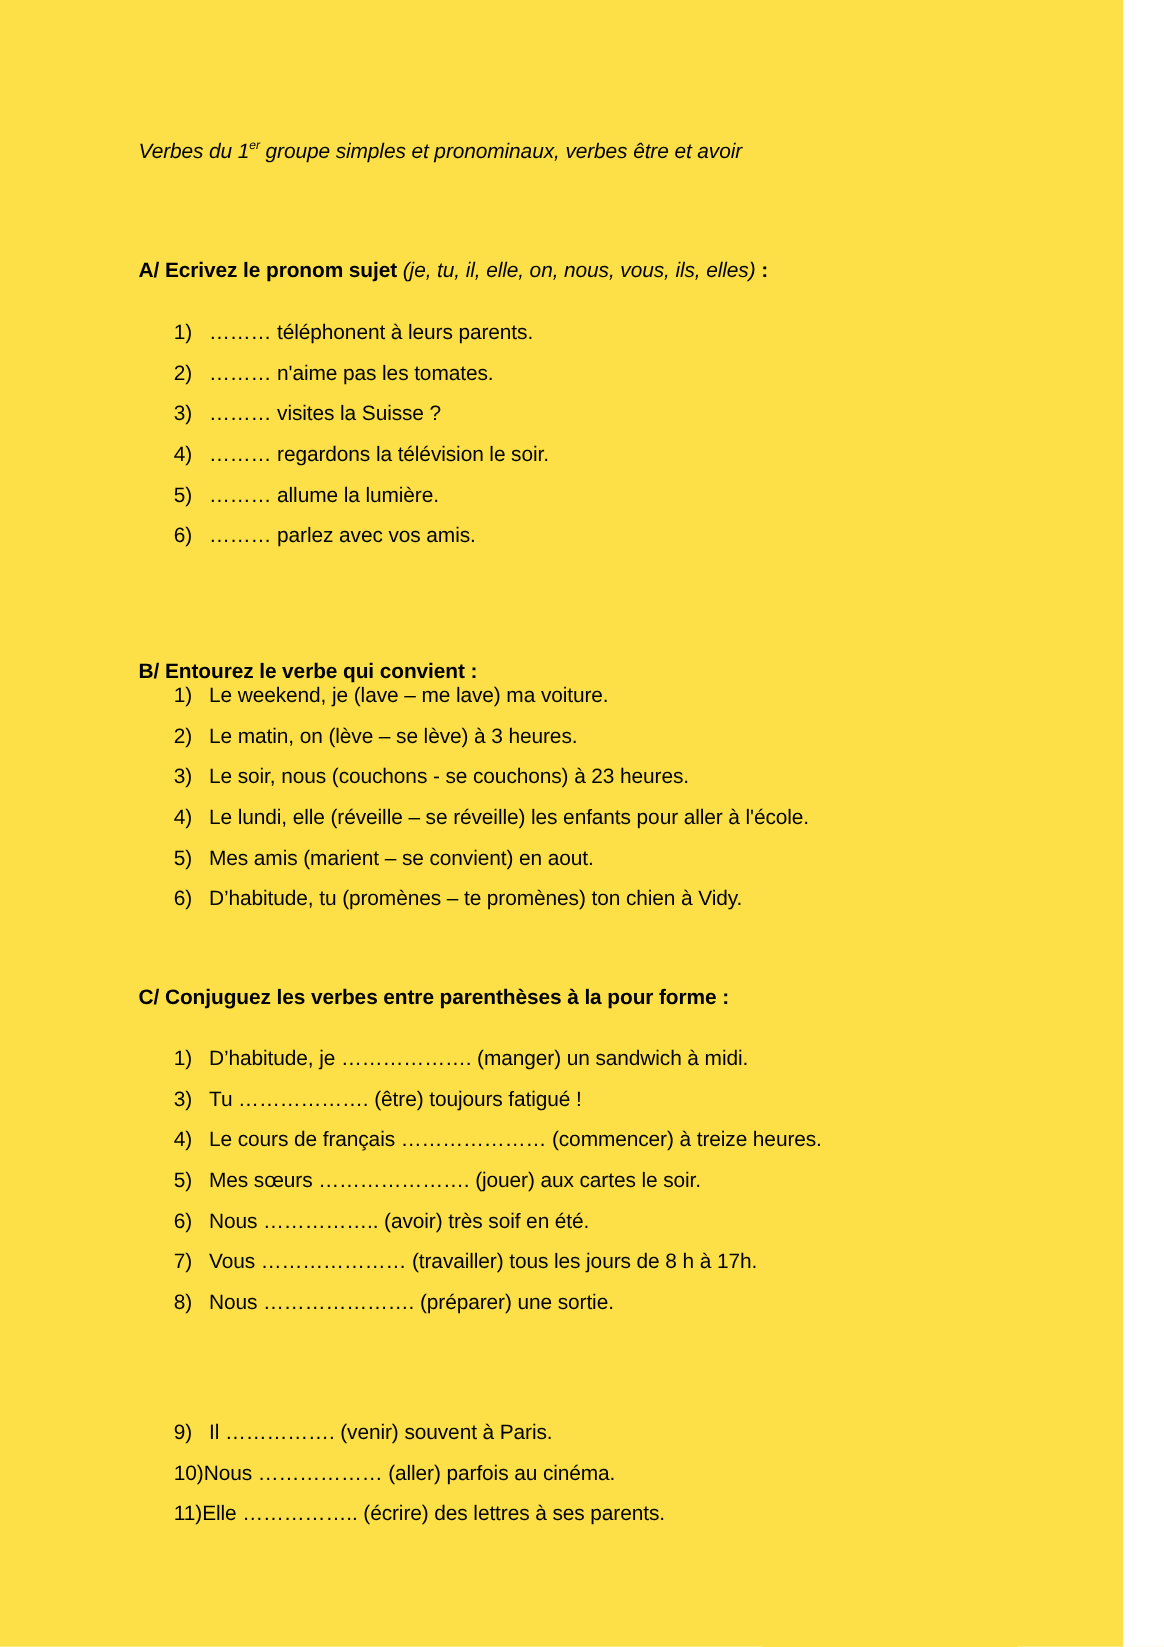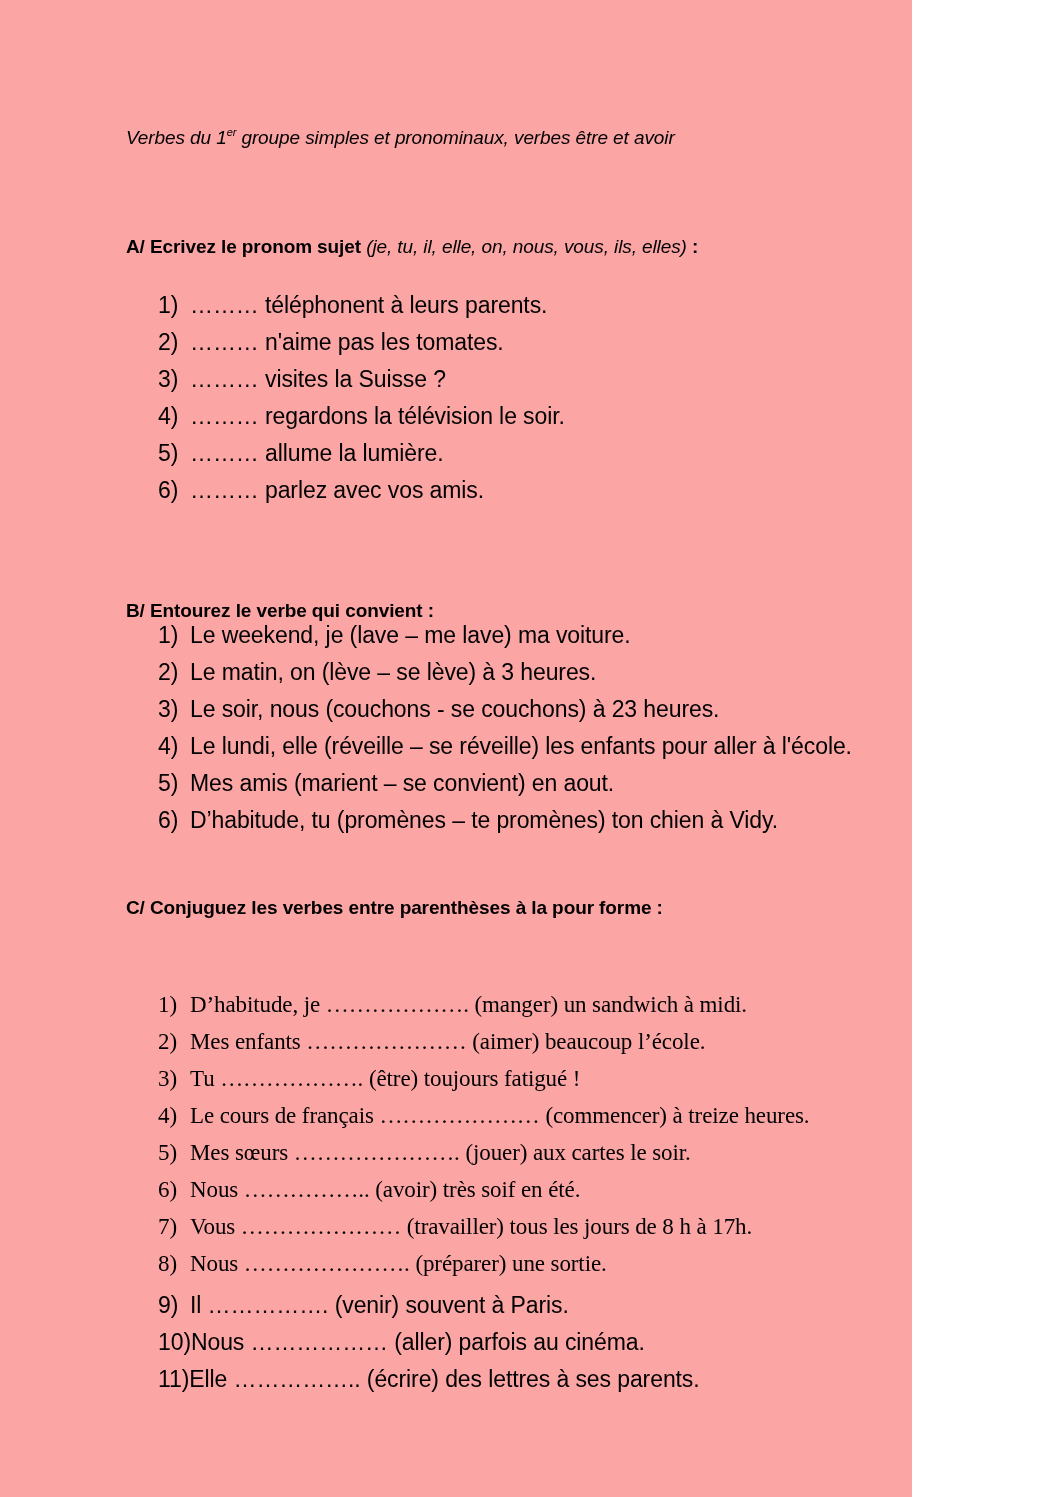--- a/index.html
+++ b/index.html
@@ -12,23 +12,23 @@
       height: 1497px;
       position: relative;
       overflow: hidden;
       font-family: "Liberation Sans", sans-serif;
       color: #000000;
     }
     .page {
       position: absolute;
       left: 0;
       top: 0;
-      width: 912px;
+      width: 1021px;
       height: 1497px;
-      background: #fca5a5;
+      background: #fde047;
     }
     .doc-title {
       position: absolute;
       left: 126px;
       top: 127px;
       font-size: 19px;
       font-style: italic;
       white-space: nowrap;
       letter-spacing: -0.1px;
     }
@@ -56,21 +56,21 @@
     .list {
       position: absolute;
       left: 158px;
       margin: 0;
       padding: 0;
       list-style: none;
     }
     .list-item {
       position: relative;
       height: 37px;
-      font-size: 23px;
+      font-size: 19px;
       white-space: nowrap;
       letter-spacing: -0.1px;
     }
     .list-item .num {
       display: inline-block;
       width: 32px;
     }
     .list-item .text {
       display: inline;
     }
@@ -99,23 +99,22 @@
     <li class="list-item"><span class="num">1)</span><span class="text">Le weekend, je (lave – me lave) ma voiture.</span></li>
     <li class="list-item"><span class="num">2)</span><span class="text">Le matin, on (lève – se lève) à 3 heures.</span></li>
     <li class="list-item"><span class="num">3)</span><span class="text">Le soir, nous (couchons - se couchons) à 23 heures.</span></li>
     <li class="list-item"><span class="num">4)</span><span class="text">Le lundi, elle (réveille – se réveille) les enfants pour aller à l'école.</span></li>
     <li class="list-item"><span class="num">5)</span><span class="text">Mes amis (marient – se convient) en aout.</span></li>
     <li class="list-item"><span class="num">6)</span><span class="text">D’habitude, tu (promènes – te promènes) ton chien à Vidy.</span></li>
   </ul>
 
   <div class="section-heading" style="top:897px;"><span>C/ Conjuguez les verbes entre parenthèses à la pour forme :</span></div>
 
-  <ul class="list" style="top:992px;font-family:Liberation Serif, serif;">
+  <ul class="list" style="top:952px;">
     <li class="list-item"><span class="num">1)</span><span class="text">D’habitude, je ………………. (manger) un sandwich à midi.</span></li>
-    <li class="list-item"><span class="num">2)</span><span class="text">Mes enfants ………………… (aimer) beaucoup l’école.</span></li>
     <li class="list-item"><span class="num">3)</span><span class="text">Tu ………………. (être) toujours fatigué !</span></li>
     <li class="list-item"><span class="num">4)</span><span class="text">Le cours de français ………………… (commencer) à treize heures.</span></li>
     <li class="list-item"><span class="num">5)</span><span class="text">Mes sœurs …………………. (jouer) aux cartes le soir.</span></li>
     <li class="list-item"><span class="num">6)</span><span class="text">Nous …………….. (avoir) très soif en été.</span></li>
     <li class="list-item"><span class="num">7)</span><span class="text">Vous ………………… (travailler) tous les jours de 8 h à 17h.</span></li>
     <li class="list-item"><span class="num">8)</span><span class="text">Nous …………………. (préparer) une sortie.</span></li>
   </ul>
 
   <ul class="list" style="top:1292px;">
     <li class="list-item"><span class="num">9)</span><span class="text">Il ……………. (venir) souvent à Paris.</span></li>

